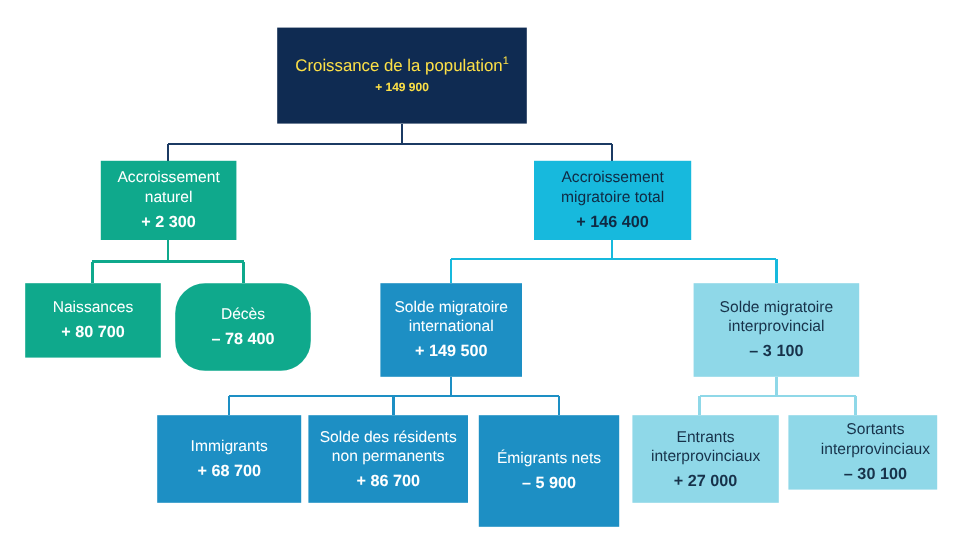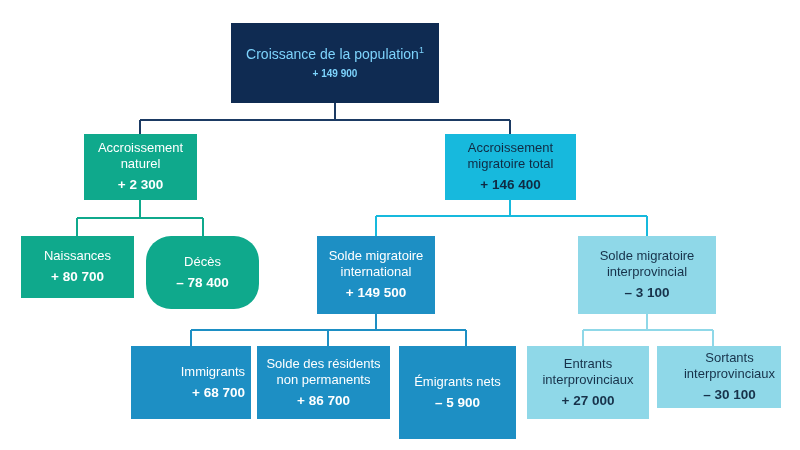--- a/index.html
+++ b/index.html
@@ -39,21 +39,21 @@
   .node .value {
     font-size: 13.5px;
     font-weight: 700;
     margin-top: 5px;
     white-space: nowrap;
   }
   .node.root .label { font-size: 14px; }
   .node.root .value { font-size: 10px; margin-top: 5px; }
 
   
-  .t-navy  { background: #0f2b52; color: #7dd3fc; }
+  .t-navy  { background: #0f2b52; color: #fde047; }
   .t-teal  { background: #0fa98c; color: #ffffff; }
   .t-cyan  { background: #17b9dd; color: #102a43; }
   .t-blue  { background: #1d8fc4; color: #ffffff; }
   .t-lblue { background: #8fd8e8; color: #17324a; }
 
   .sup { font-size: 9px; vertical-align: super; line-height: 0; }
 
   svg.connectors {
     position: absolute;
     left: 0; top: 0;
@@ -137,21 +137,21 @@
 international</div>
     <div class="value">+ 149 500</div>
   </div>
 
   <div class="node t-lblue" style="left:578px; top:236px; width:138px; height:78px;">
     <div class="label">Solde migratoire
 interprovincial</div>
     <div class="value">– 3 100</div>
   </div>
 
-  <div class="node t-blue" style="left:131px; top:346px; width:120px; height:73px;align-items:flex-end;">
+  <div class="node t-blue" style="left:131px; top:346px; width:120px; height:73px;">
     <div class="label">Immigrants</div>
     <div class="value">+ 68 700</div>
   </div>
 
   <div class="node t-blue" style="left:257px; top:346px; width:133px; height:73px;">
     <div class="label">Solde des résidents
 non permanents</div>
     <div class="value">+ 86 700</div>
   </div>
 

